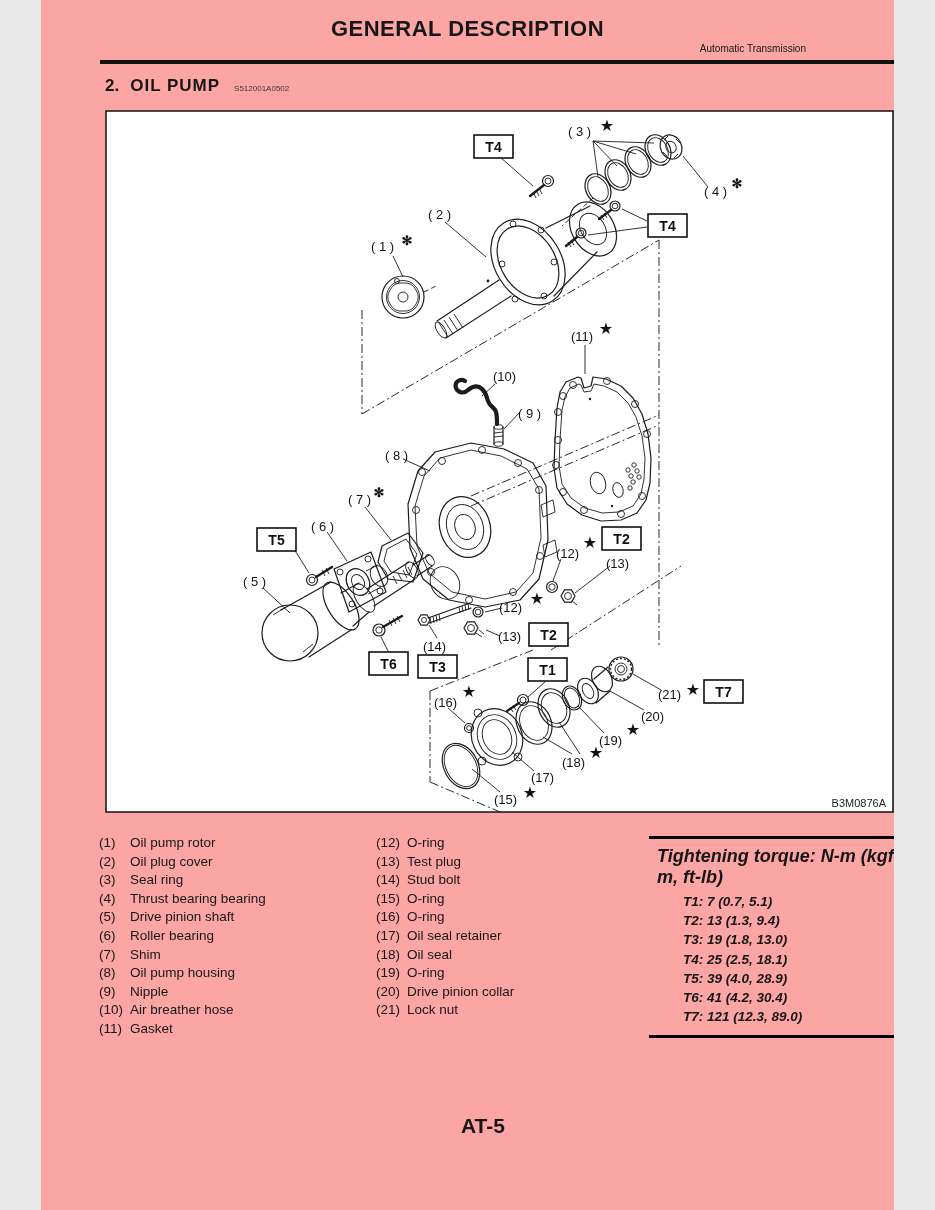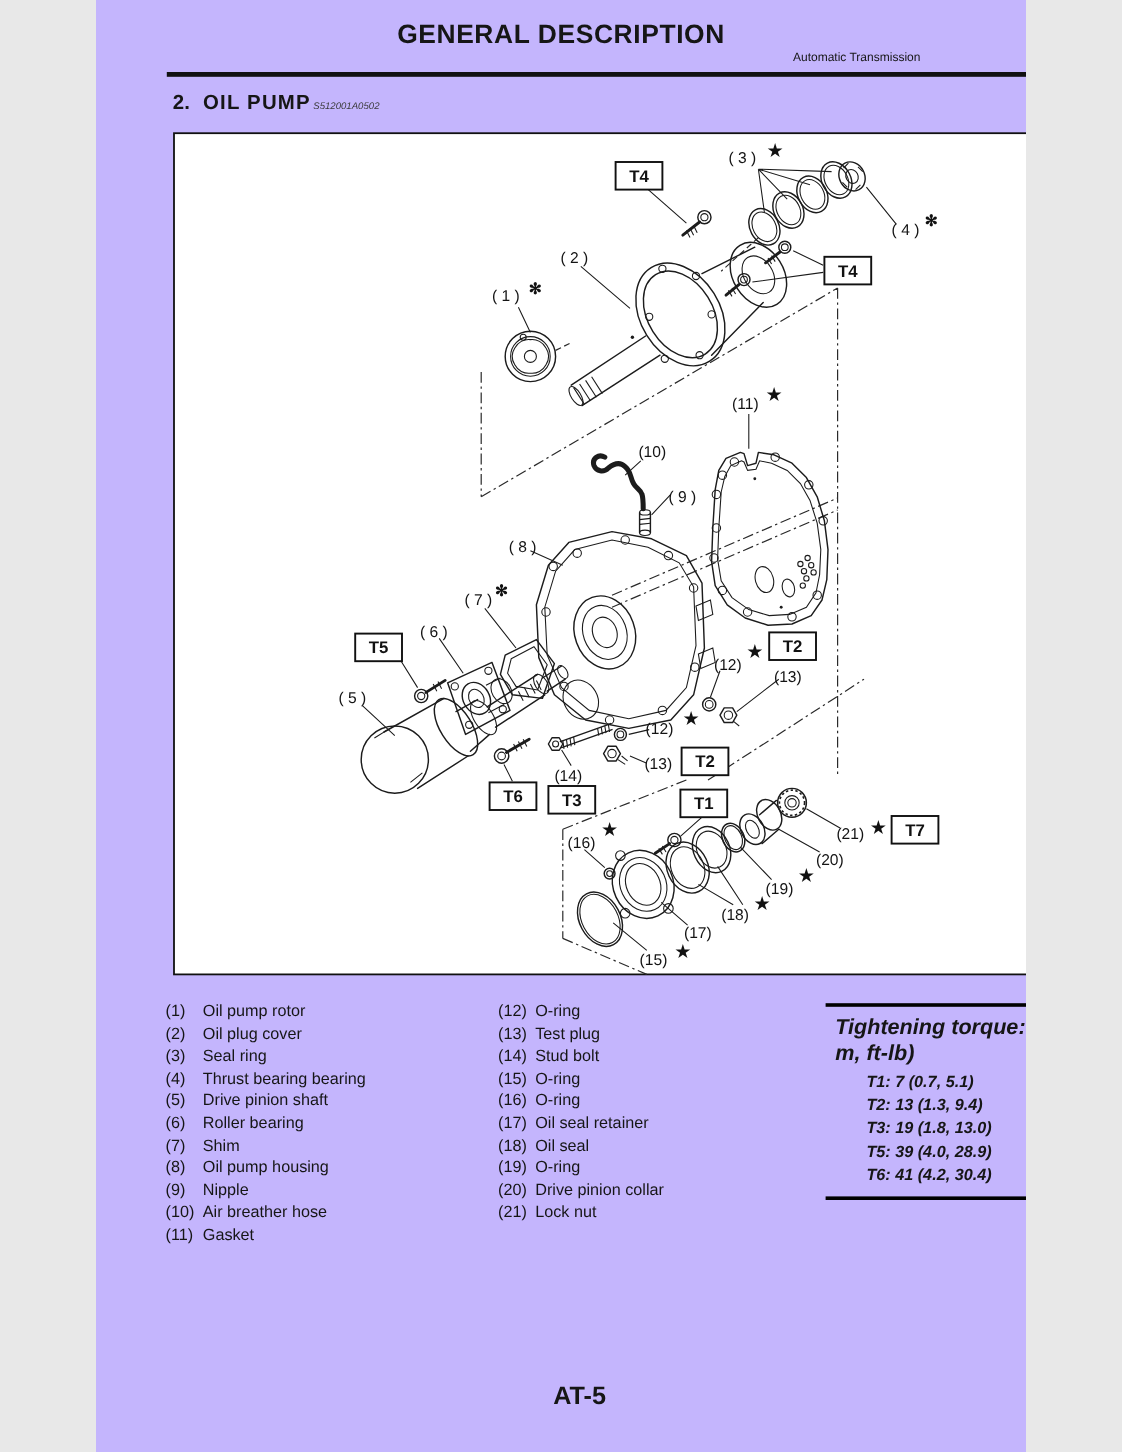--- a/index.html
+++ b/index.html
@@ -1,38 +1,38 @@
 <!DOCTYPE html>
 <html><head>
 <meta charset="utf-8">
 <style>
   html,body { margin:0; padding:0; background:#e8e8e8; }
   .page {
-    position:relative; width:775px; height:1210px; margin:0 auto;
-    background:#c4b5fd; font-family:"Liberation Sans", sans-serif;
+    position:relative; width:853px; height:1210px; margin:0 auto;
+    background:#fca5a5; font-family:"Liberation Sans", sans-serif;
     color:#161616; overflow:hidden;
   }
   
   .hdr-title {
     position:absolute; top:16px; left:0; right:0; margin:0;
     text-align:center; font-size:22px; font-weight:bold; letter-spacing:0.5px;
   }
   .hdr-sub {
     position:absolute; top:43px; right:88px; font-size:10px;
   }
   .hdr-rule {
     position:absolute; top:60px; left:59px; width:817px; height:3.5px; background:#111;
   }
   
   .sec {
     position:absolute; top:76px; left:64px; display:flex; align-items:baseline;
   }
   .sec-num { font-size:17px; font-weight:bold; margin-right:11px; }
   .sec-title { font-size:17px; font-weight:bold; letter-spacing:1px; }
-  .sec-code { font-size:8px; font-style:italic; margin-left:2px; color:#3a3a3a; }
+  .sec-code { font-size:8px; margin-left:14px; color:#3a3a3a; }
   
   .diagram { position:absolute; top:110px; left:64px; width:790px; height:704px; }
   svg text { font-family:"Liberation Sans", sans-serif; }
   .ln   { fill:none; stroke:#1c1c1c; stroke-width:1.2; stroke-linecap:round; stroke-linejoin:round; }
   .lnt  { fill:none; stroke:#1c1c1c; stroke-width:0.9; }
   .cl   { fill:none; stroke:#2a2a2a; stroke-width:1; stroke-dasharray:9 3 2 3; }
   .dash { fill:none; stroke:#2a2a2a; stroke-width:1; stroke-dasharray:5 3; }
   .hose { fill:none; stroke:#1c1c1c; stroke-width:4.2; stroke-linecap:round; }
   .thick{ fill:none; stroke:#1c1c1c; stroke-width:2.4; stroke-linecap:round; }
   .knurl{ fill:none; stroke:#1c1c1c; stroke-width:1.4; stroke-dasharray:2 2; }
@@ -52,21 +52,21 @@
   
   .torque-table {
     position:absolute; left:608px; top:836px; width:268px;
     border-top:3.5px solid #000; border-bottom:3.5px solid #000;
     padding:7px 6px 9px 8px; box-sizing:border-box;
   }
   .tt-title { font-size:18px; font-weight:bold; font-style:italic; margin-bottom:4px; }
   .tt-row { font-size:13.5px; font-weight:bold; font-style:italic; line-height:19.2px; padding-left:26px; }
   
   .footer {
-    position:absolute; top:1152px; left:0; right:0; text-align:center;
+    position:absolute; top:1114px; left:0; right:0; text-align:center;
     font-size:21px; font-weight:bold;margin-left:31px;
   }
 </style>
 </head>
 <body>
 
 <div class="page">
 
   <h1 class="hdr-title">GENERAL DESCRIPTION</h1>
   <div class="hdr-sub">Automatic Transmission</div>
@@ -467,20 +467,22 @@
         <span class="part-name">Lock nut</span>
       </div>
     </div>
 
   <div class="torque-table">
     <div class="tt-title">Tightening torque: N-m (kgf-m, ft-lb)</div>
     <div id="torque-rows">
         <div class="tt-row">T1: 7 (0.7, 5.1)</div>
         <div class="tt-row">T2: 13 (1.3, 9.4)</div>
         <div class="tt-row">T3: 19 (1.8, 13.0)</div>
+        <div class="tt-row">T4: 25 (2.5, 18.1)</div>
         <div class="tt-row">T5: 39 (4.0, 28.9)</div>
         <div class="tt-row">T6: 41 (4.2, 30.4)</div>
+        <div class="tt-row">T7: 121 (12.3, 89.0)</div>
       </div>
   </div>
 
   <div class="footer">AT-5</div>
 
 </div>
 
 </body></html>

